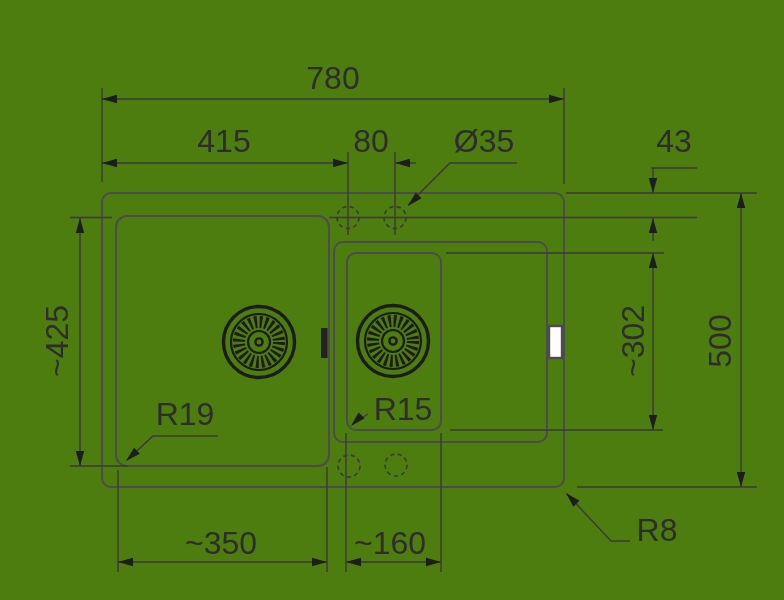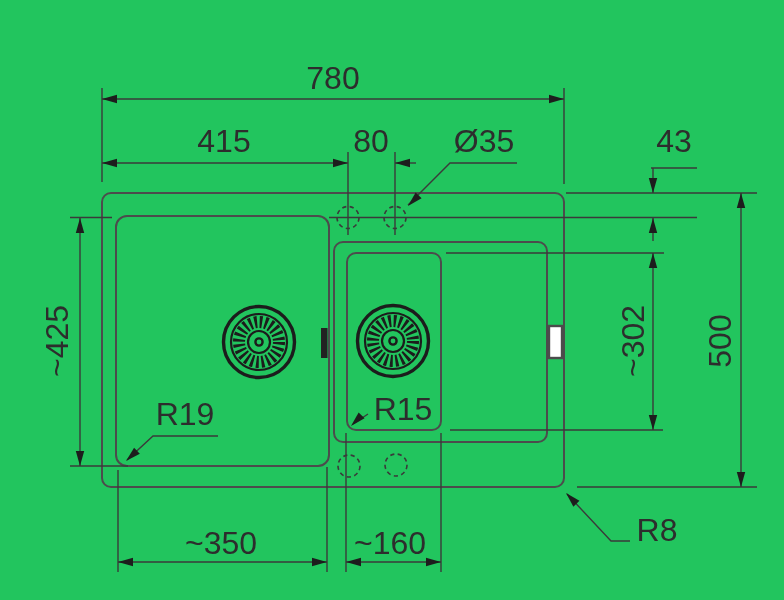--- a/index.html
+++ b/index.html
@@ -1,16 +1,16 @@
 <!DOCTYPE html>
 <html><head>
 <meta charset="utf-8">
 <style>
   html,body{margin:0;padding:0;background:#ffffff;}
-  .stage{width:784px;height:600px;position:relative;background:#22c55e;overflow:hidden;
+  .stage{width:784px;height:600px;position:relative;background:#4d7c0f;overflow:hidden;
          font-family:"Liberation Sans", sans-serif;}
   svg{display:block;}
   text{font-family:"Liberation Sans", sans-serif;font-size:32px;fill:#2d2d2d;}
   .outline{fill:none;stroke:#4c4c4c;stroke-width:2;}
   .dim{fill:none;stroke:#3a3a3a;stroke-width:1.4;}
   .arrow{fill:#1d1d1d;stroke:none;}
   .dash{fill:none;stroke:#3a3a3a;stroke-width:1.6;stroke-dasharray:4.2 3.4;}
   .drainline{fill:none;stroke:#1c1c1c;}
 </style>
 </head>

